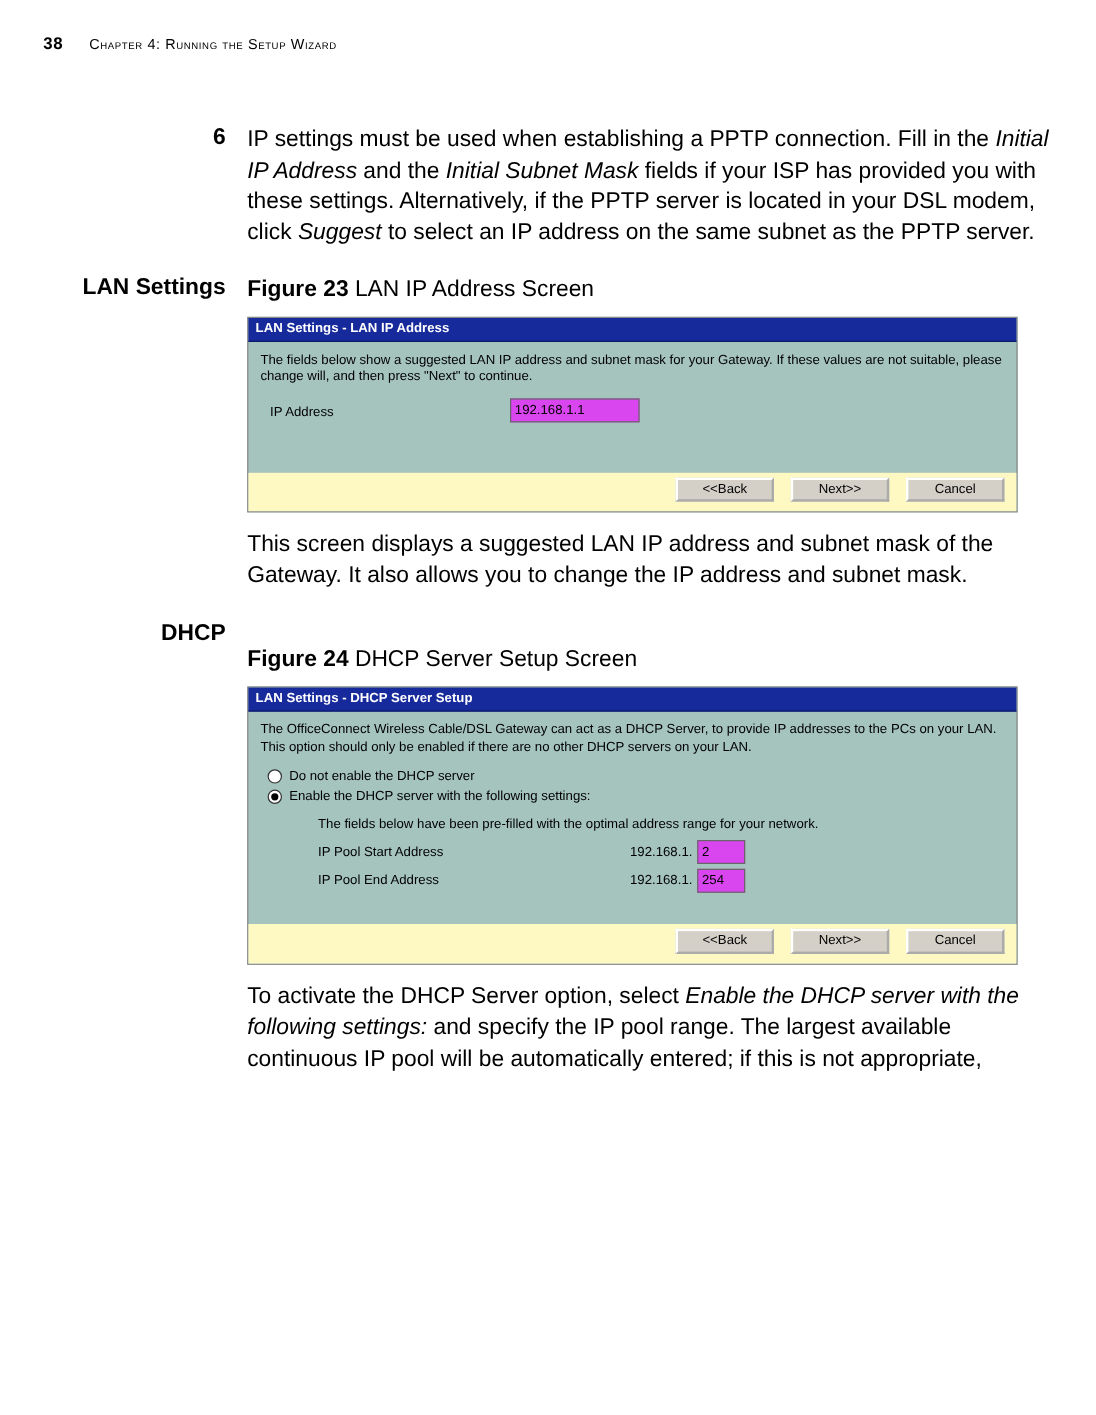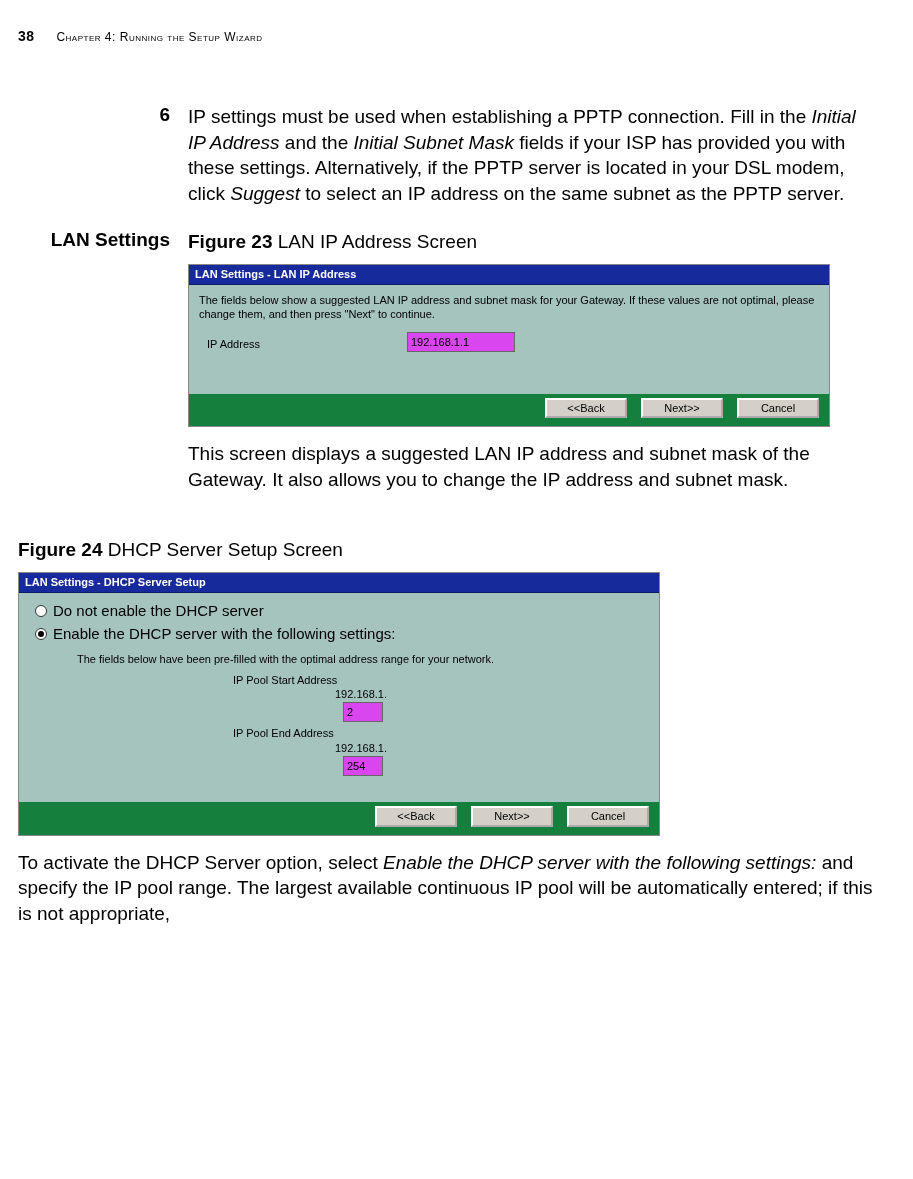--- a/index.html
+++ b/index.html
@@ -4,21 +4,21 @@
 <style>
   body {
     margin: 0;
     padding: 0;
     background: #ffffff;
     font-family: "Segoe UI", "Helvetica Neue", Arial, sans-serif;
     color: #000;
     width: 913px;
   }
   .page {
-    padding: 28px 36px 20px 18px;
+    padding: 28px 36px 20px 36px;
     box-sizing: border-box;
   }
   .header-line {
     font-size: 12px;
     letter-spacing: 0.5px;
     margin-bottom: 60px;
   }
   .header-line .pagenum {
     font-weight: 700;
     font-size: 14px;
@@ -100,51 +100,51 @@
   .shot .mask-wrap { display:flex; align-items:center; }
   .shot .mask-input { width: 90px; }
   .shot .dd-btn {
     width: 16px; height: 20px;
     border: 1px solid #666; border-left: none;
     background: #d4d0c8;
     display:inline-flex; align-items:center; justify-content:center;
     font-size: 8px;
   }
   .shot .btnbar {
-    background: #15803d;
+    background: #fef9c3;
     display: flex;
     justify-content: flex-end;
     gap: 14px;
     padding: 4px 10px 8px 10px;
   }
   .shot .winbtn {
     background: #d4d0c8;
     border: 2px outset #fff;
     font-family: Tahoma, Arial, sans-serif;
     font-size: 11px;
     padding: 1px 10px;
     min-width: 58px;
     text-align:center;
     cursor: pointer;
   }
   .shot .spacer { height: 24px; }
   .shot .radio-row {
     display:flex; align-items:center; gap:6px; margin: 2px 0 2px 6px;
-    font-size: 15px;
+    font-size: 11px;
   }
   .shot .radio {
     width: 10px; height: 10px; border: 1px solid #333; border-radius: 50%;
     background: #fff; display:inline-block; position:relative;
   }
   .shot .radio.checked::after {
     content: ""; position:absolute; top:2px; left:2px; width:6px; height:6px;
     background:#000; border-radius:50%;
   }
   .shot .indent-block { margin: 8px 0 10px 48px; }
-  .shot .pool-row { display:flex; align-items:center; margin:4px 0;flex-direction:column; }
+  .shot .pool-row { display:flex; align-items:center; margin:4px 0; }
   .shot .pool-row .plbl { width: 260px; }
   .shot .pool-row .prefix { margin-right: 4px; }
   .shot .pool-input { width: 32px; text-align:left; }
   .shot .pool-note { margin-bottom: 6px; }
 </style>
 </head>
 <body>
 
 <div class="page">
 
@@ -163,48 +163,50 @@
   <div class="row" style="margin-top:22px;">
     <div class="gutter"><span class="side-head">LAN Settings</span></div>
     <div class="body">
       <div class="fig-caption">
         <span class="figlabel">Figure 23</span><span>   LAN IP Address Screen</span>
       </div>
 
       <div class="shot">
         <div class="titlebar">LAN Settings - LAN IP Address</div>
         <div class="inner">
-          <div class="intro">The fields below show a suggested LAN IP address and subnet mask for your Gateway. If these values are not optimal, please change them, and then press "Next" to continue.</div>
+          <div class="intro">The fields below show a suggested LAN IP address and subnet mask for your Gateway. If these values are not suitable, please change will, and then press "Next" to continue.</div>
           <div class="field-row">
             <span class="lbl">IP Address</span>
             <input class="ip-input" type="text" value="192.168.1.1" style="">
           </div>
           <div class="spacer"></div>
         </div>
         <div class="btnbar">
           <span class="winbtn">&lt;&lt;Back</span>
           <span class="winbtn">Next&gt;&gt;</span>
           <span class="winbtn">Cancel</span>
         </div>
       </div>
 
       <div>This screen displays a suggested LAN IP address and subnet mask of the Gateway. It also allows you to change the IP address and subnet mask.</div>
     </div>
   </div>
 
   <div class="row" style="margin-top:24px;">
+    <div class="gutter"><span class="side-head">DHCP</span></div>
     <div class="body">
 
       <div class="fig-caption" style="margin-top:20px;">
         <span class="figlabel">Figure 24</span><span>   DHCP Server Setup Screen</span>
       </div>
 
       <div class="shot">
         <div class="titlebar">LAN Settings - DHCP Server Setup</div>
         <div class="inner">
+          <div class="intro">The OfficeConnect Wireless Cable/DSL Gateway can act as a DHCP Server, to provide IP addresses to the PCs on your LAN. This option should only be enabled if there are no other DHCP servers on your LAN.</div>
 
           <div class="radio-row">
             <span class="radio"></span>
             <span>Do not enable the DHCP server</span>
           </div>
           <div class="radio-row">
             <span class="radio checked"></span>
             <span>Enable the DHCP server with the following settings:</span>
           </div>
 

